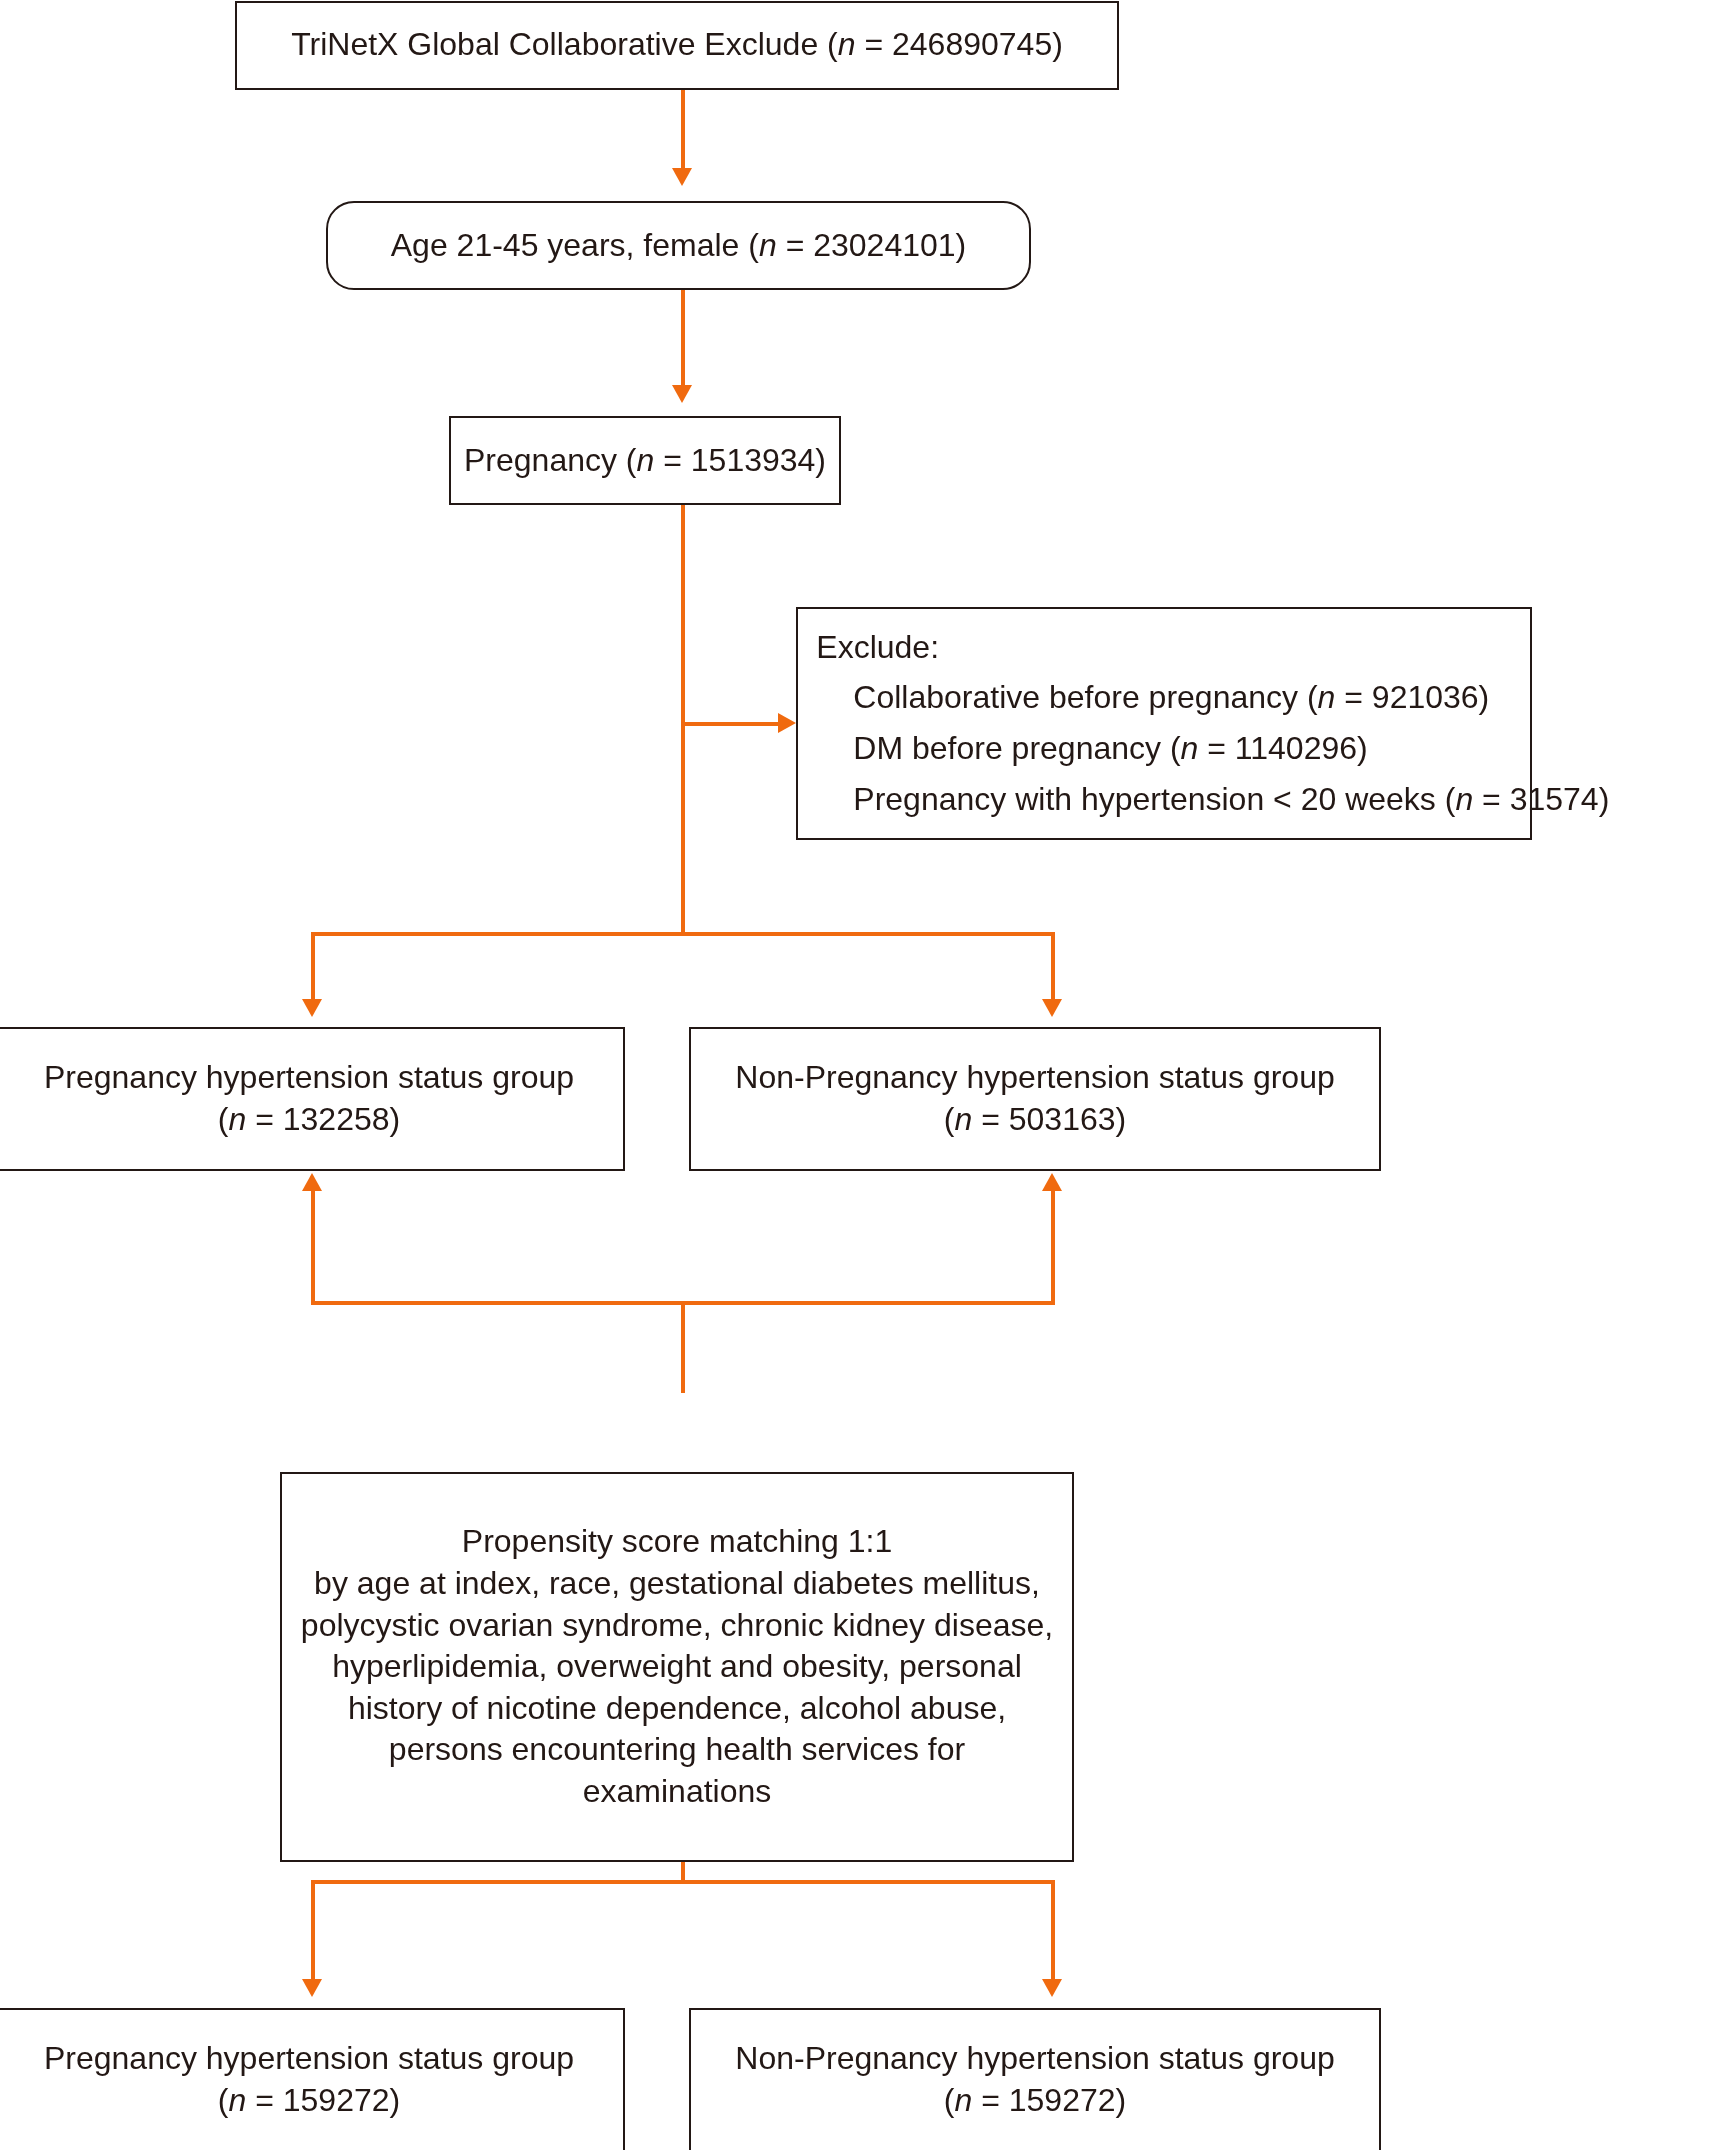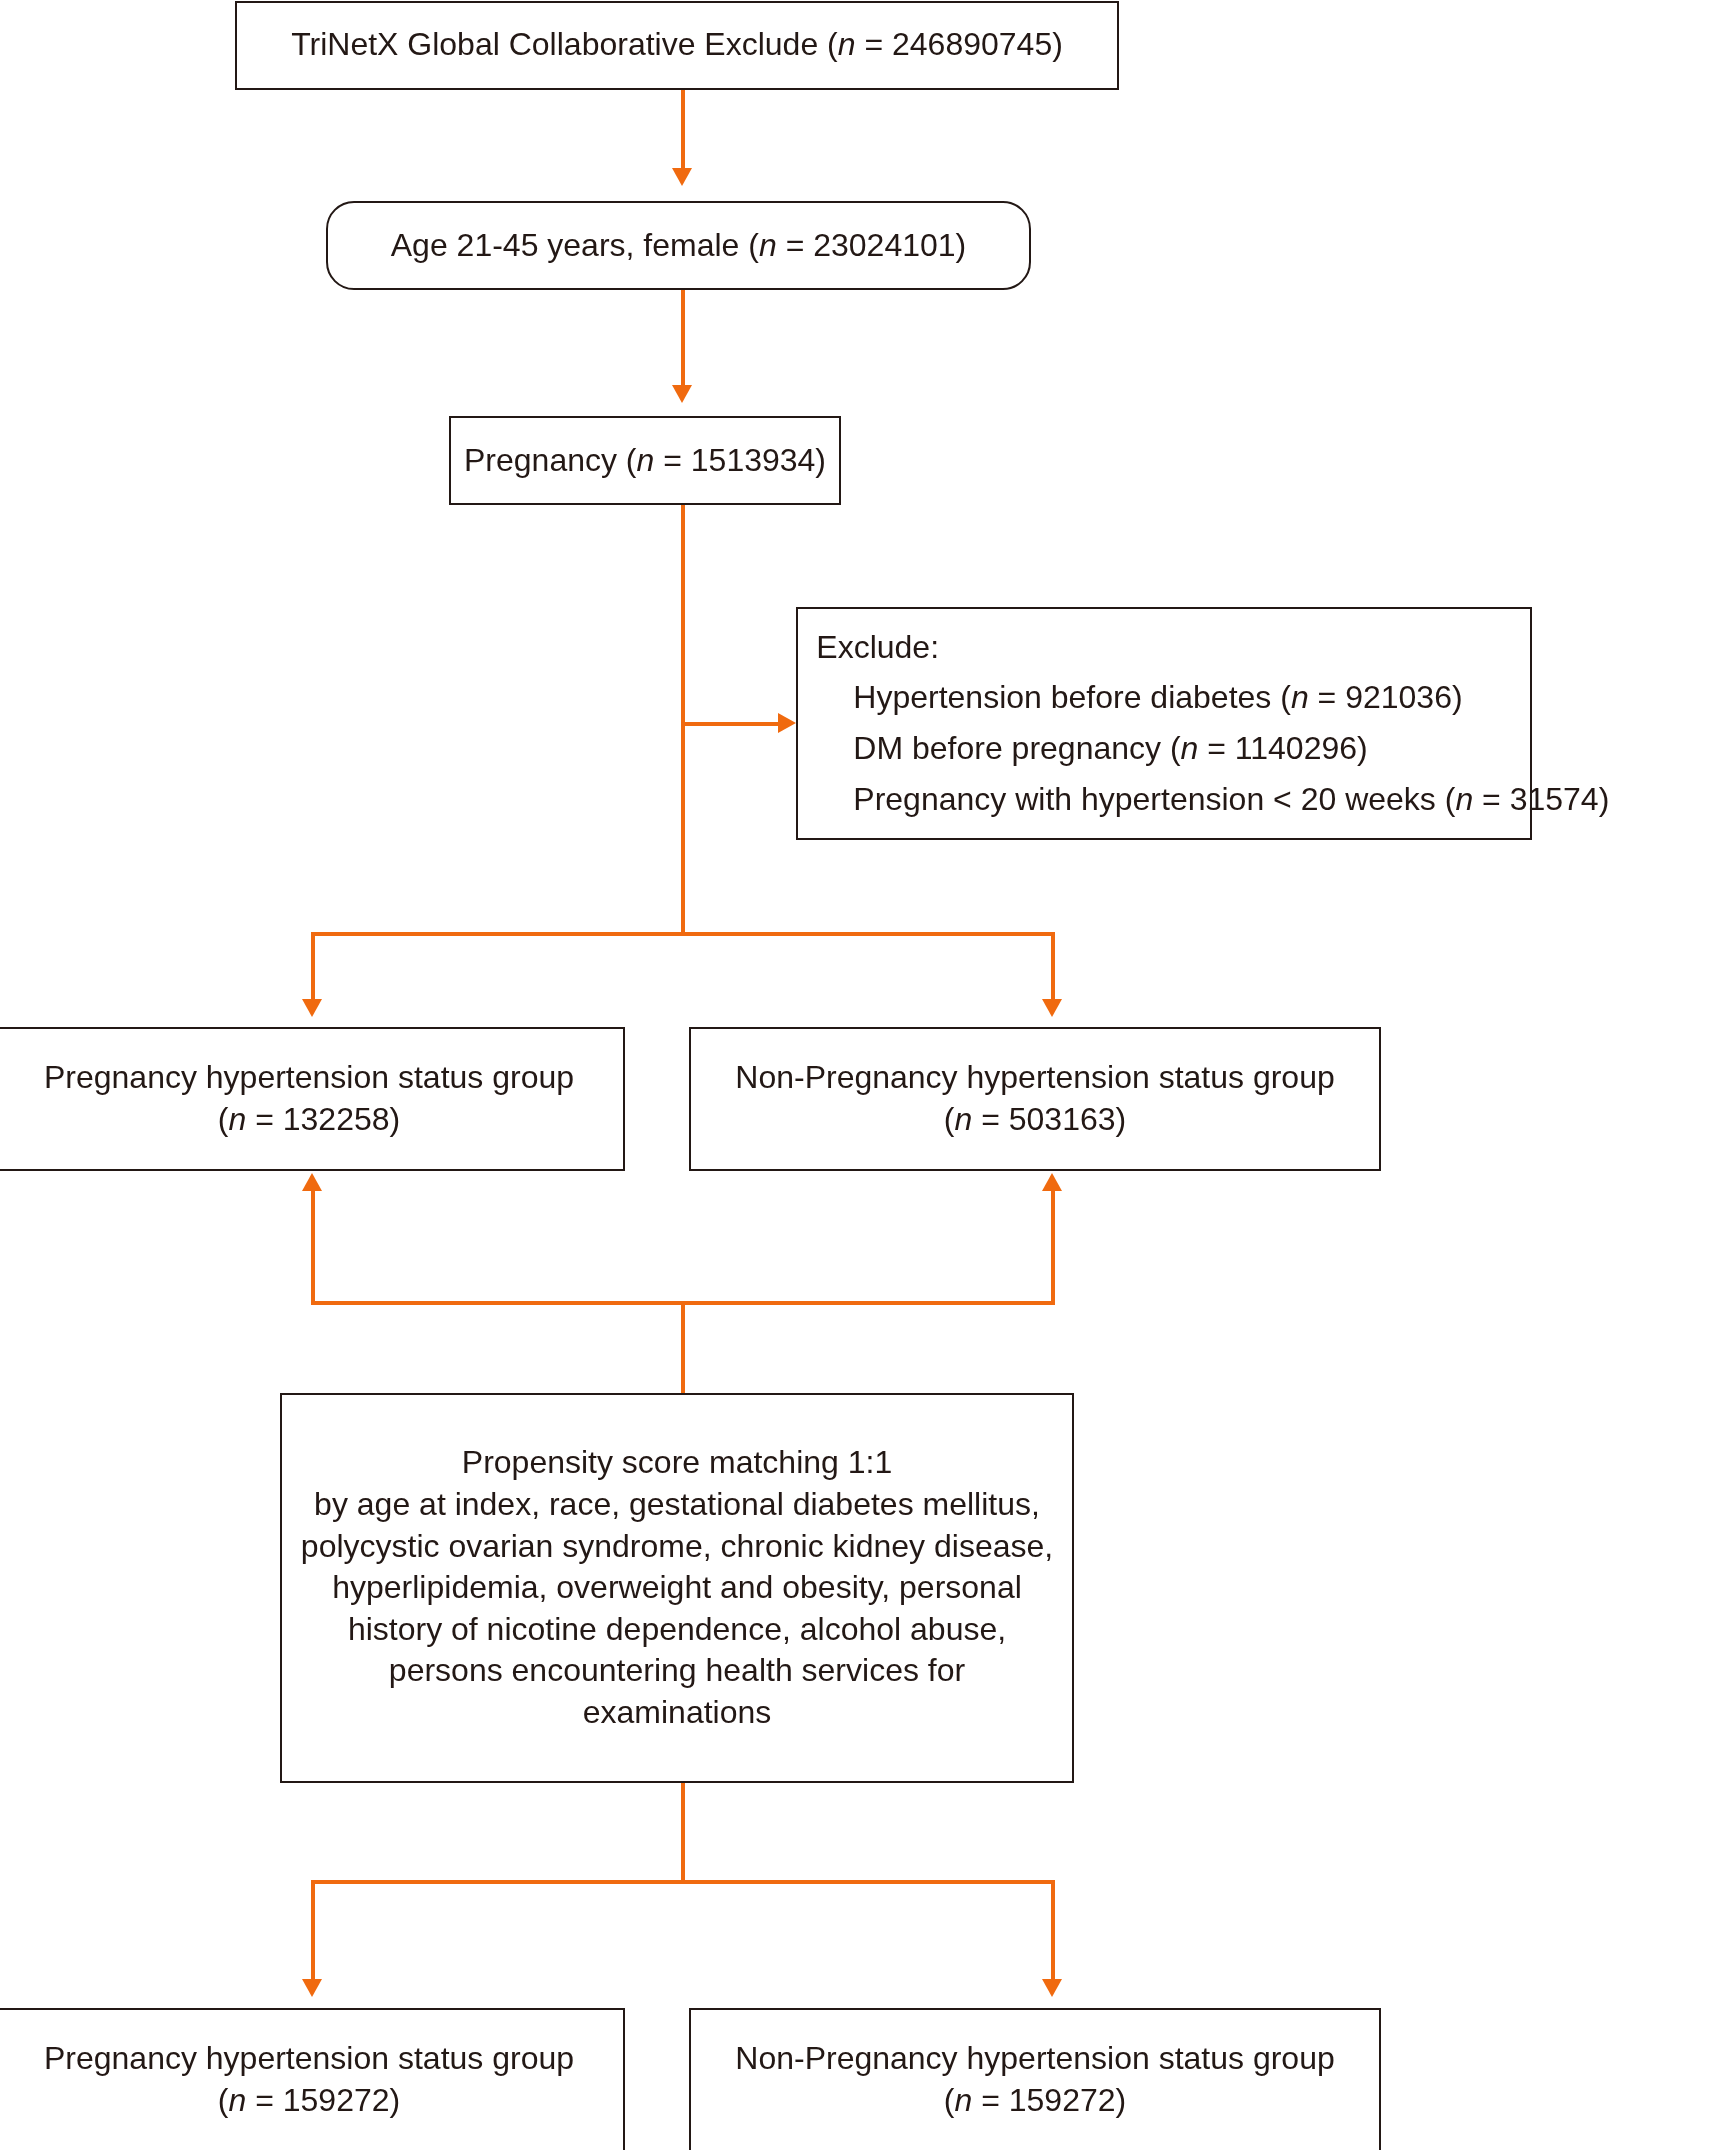--- a/index.html
+++ b/index.html
@@ -92,21 +92,21 @@
     <span class="line"><span>Pregnancy (</span><i class="ital">n</i><span> = 1513934)</span></span>
   </div>
 
   <div class="vline" style="left:681px; top:505px; width:3.5px; height:430px;"></div>
 
   <div class="hline" style="left:681px; top:722px; width:99px; height:3.5px;"></div>
   <div class="arrow right" style="left:778px; top:713px;"></div>
 
   <div class="node left-align" style="left:796px; top:607px; width:736px; height:233px; padding:12.7px 18.3px;gap:9px;">
     <span class="line">Exclude:</span>
-    <span class="line indent"><span>Hypertension before diabetes (</span><i class="ital">n</i><span> = 921036)</span></span>
+    <span class="line indent"><span>Collaborative before pregnancy (</span><i class="ital">n</i><span> = 921036)</span></span>
     <span class="line indent"><span>DM before pregnancy (</span><i class="ital">n</i><span> = 1140296)</span></span>
     <span class="line indent"><span>Pregnancy with hypertension &lt; 20 weeks (</span><i class="ital">n</i><span> = 31574)</span></span>
   </div>
 
   <div class="hline" style="left:311px; top:932px; width:743px; height:3.5px;"></div>
   <div class="vline" style="left:311px; top:932px; width:3.5px; height:70px;"></div>
   <div class="vline" style="left:1051px; top:932px; width:3.5px; height:70px;"></div>
   <div class="arrow down" style="left:302px; top:999px;"></div>
   <div class="arrow down" style="left:1042px; top:999px;"></div>
 
@@ -120,21 +120,21 @@
     <span class="line"><span>(</span><i class="ital">n</i><span> = 503163)</span></span>
   </div>
 
   <div class="arrow up" style="left:302px; top:1173px;"></div>
   <div class="arrow up" style="left:1042px; top:1173px;"></div>
   <div class="vline" style="left:311px; top:1190px; width:3.5px; height:115px;"></div>
   <div class="vline" style="left:1051px; top:1190px; width:3.5px; height:115px;"></div>
   <div class="hline" style="left:311px; top:1301px; width:743px; height:3.5px;"></div>
   <div class="vline" style="left:681px; top:1301px; width:3.5px; height:92px;"></div>
 
-  <div class="node" style="left:280px; top:1393px; width:794px; height:390px; padding:0 15.5px;">
+  <div class="node" style="left:280px; top:1472px; width:794px; height:390px; padding:0 15.5px;">
     <span class="line">Propensity score matching 1:1</span>
     <span class="line wrapit">by age at index, race, gestational diabetes mellitus, polycystic ovarian syndrome, chronic kidney disease, hyperlipidemia, overweight and obesity, personal history of nicotine dependence, alcohol abuse, persons encountering health services for examinations</span>
   </div>
 
   <div class="vline" style="left:681px; top:1781px; width:3.5px; height:101px;"></div>
   <div class="hline" style="left:311px; top:1880px; width:743px; height:3.5px;"></div>
   <div class="vline" style="left:311px; top:1880px; width:3.5px; height:102px;"></div>
   <div class="vline" style="left:1051px; top:1880px; width:3.5px; height:102px;"></div>
   <div class="arrow down" style="left:302px; top:1979px;"></div>
   <div class="arrow down" style="left:1042px; top:1979px;"></div>

